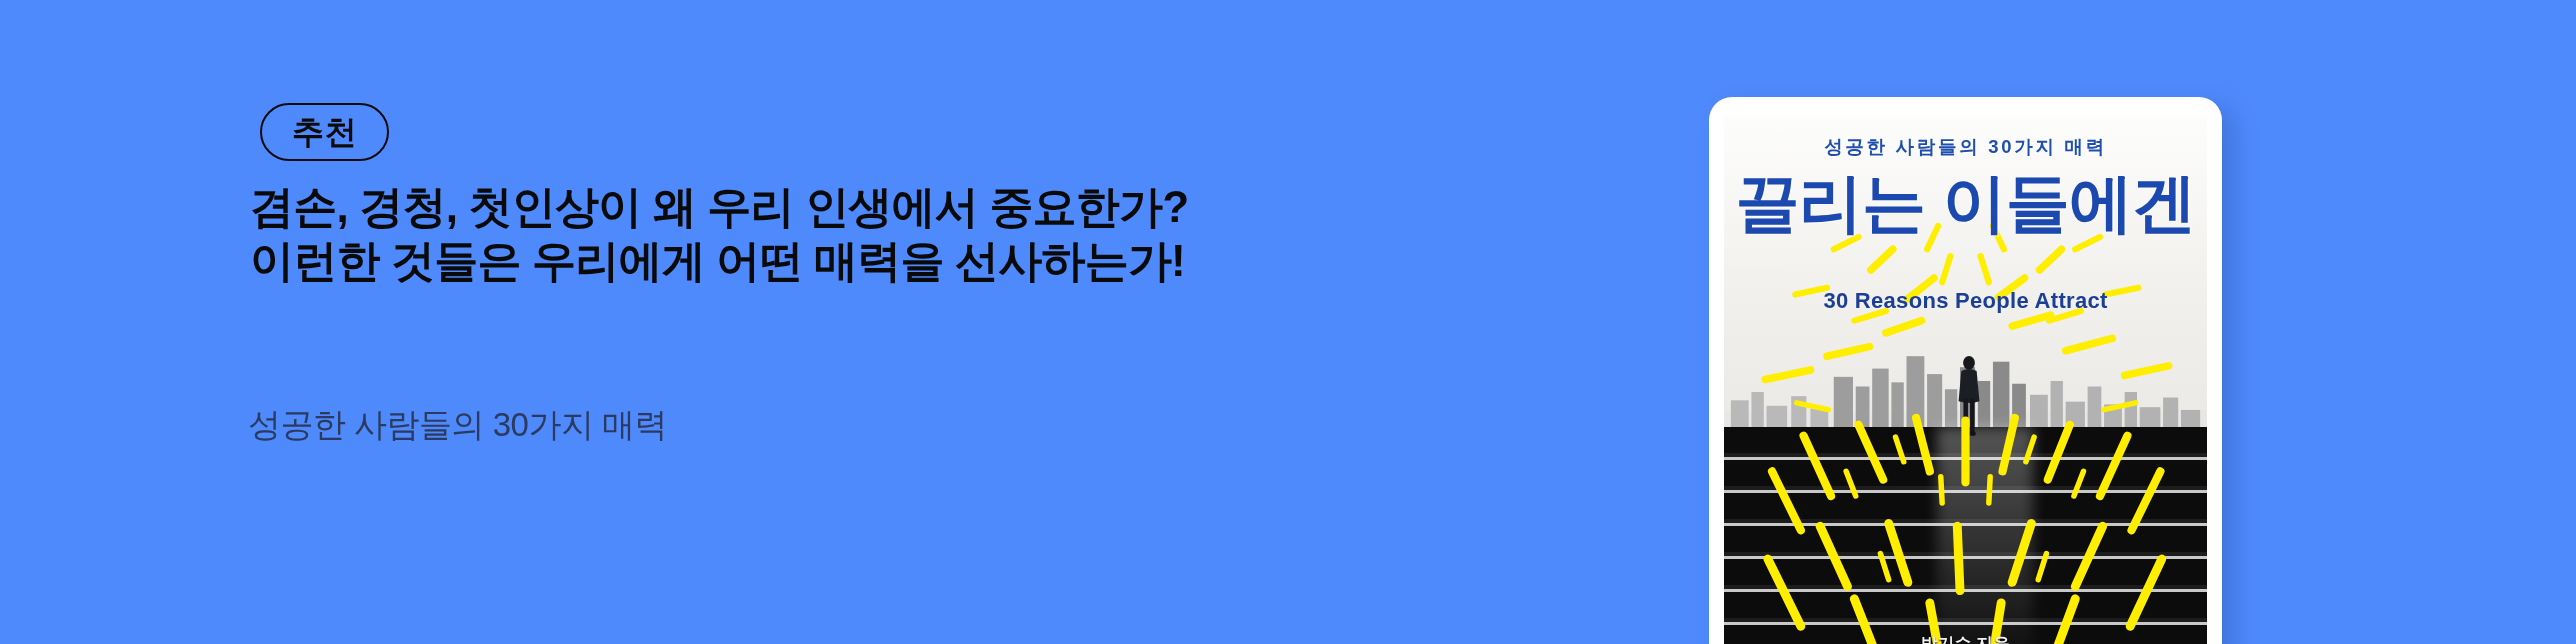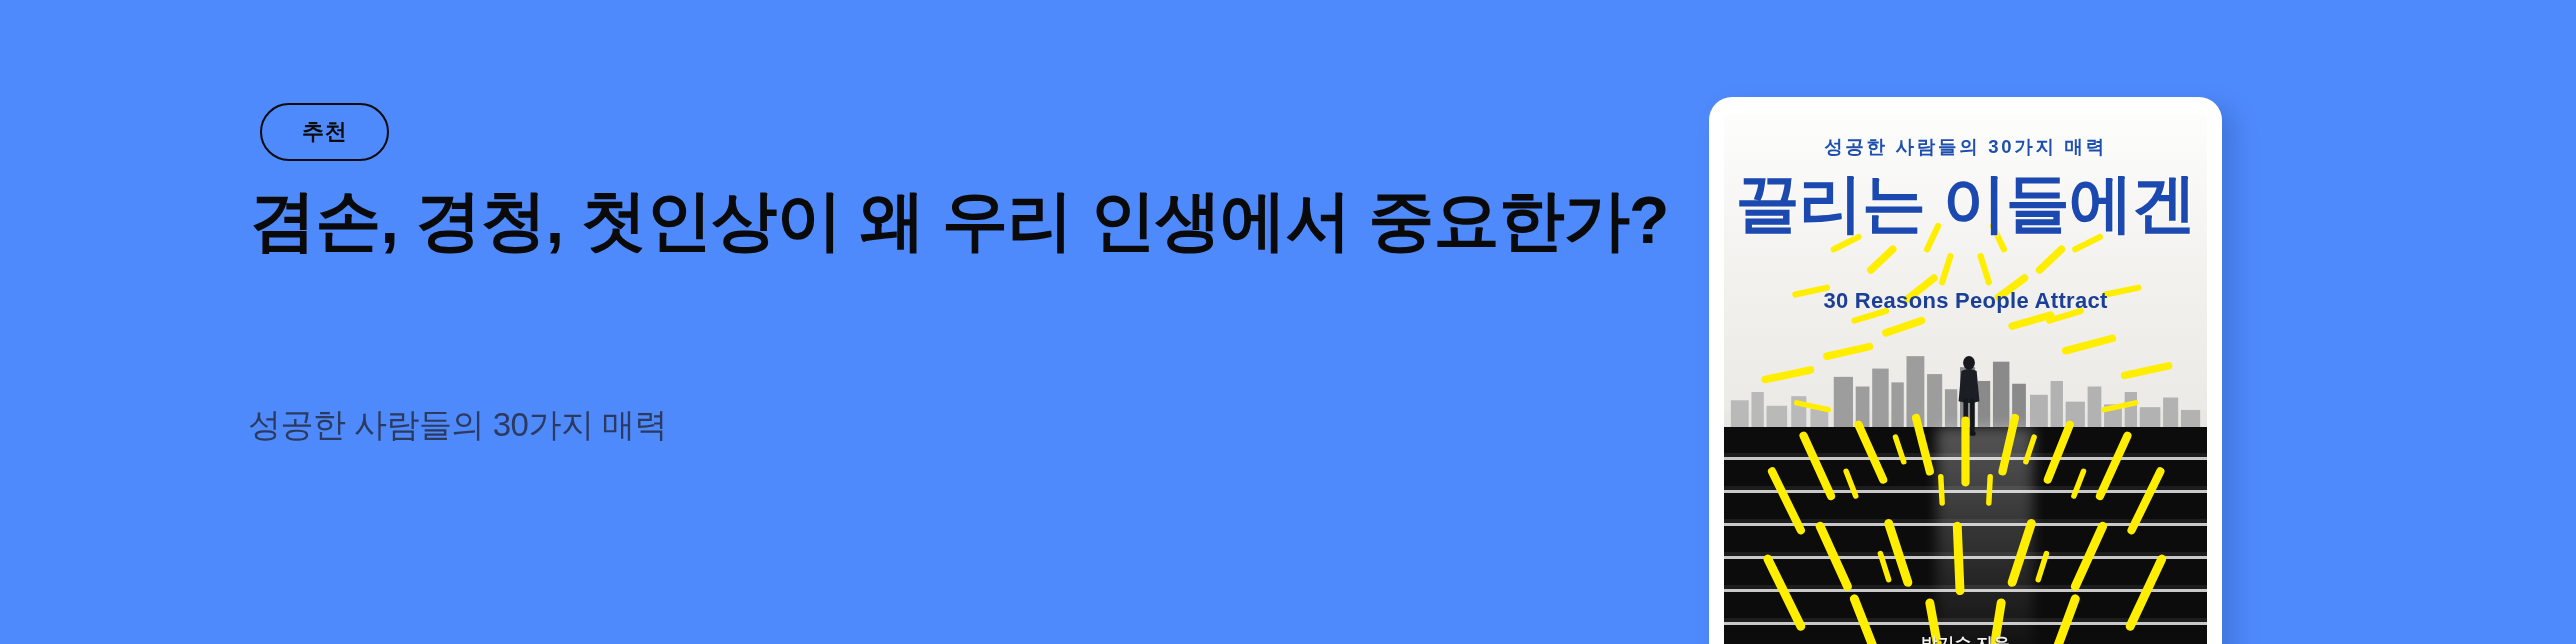--- a/index.html
+++ b/index.html
@@ -39,34 +39,34 @@
     align-items: center;
     justify-content: center;
     box-sizing: border-box;
     min-width: 129px;
     height: 58px;
     padding: 0 23px;
     border: 2.7px solid #0b0b0c;
     border-radius: 685px;
     background: transparent;
     color: #0b0b0c;
-    font-size: 22px;
+    font-size: 32px;
     font-weight: 700;
     letter-spacing: 0.7px;
     line-height: 1;
     white-space: nowrap;
   }
 
   .headline {
     position: absolute;
     left: 0;
     top: 180px;
     margin: 0;
     color: #0a0a0b;
-    font-size: 66px;
+    font-size: 44px;
     font-weight: 700;
     line-height: 1.22;
     letter-spacing: -0.8px;
     white-space: nowrap;
   }
   .headline .hl-line {
     display: block;
   }
 
   .subtitle {
@@ -241,20 +241,21 @@
 <body>
 
 <div class="banner">
 
   <div class="text-block">
 
     <div class="badge">추천</div>
 
     <h1 class="headline">
       <span class="hl-line">겸손, 경청, 첫인상이 왜 우리 인생에서 중요한가?</span>
+      <span class="hl-line">이런한 것들은 우리에게 어떤 매력을 선사하는가!</span>
     </h1>
 
     <p class="subtitle">
       <span class="sub-line">성공한 사람들의 30가지 매력</span>
     </p>
 
   </div>
 
   <div class="book-card">
     <div class="book-cover">

